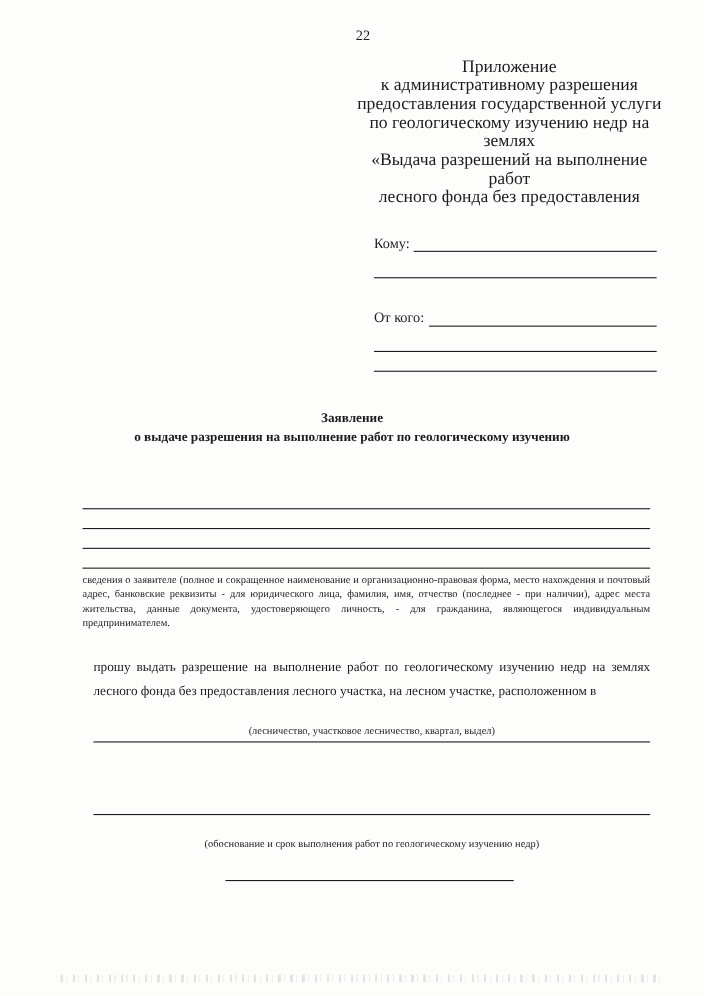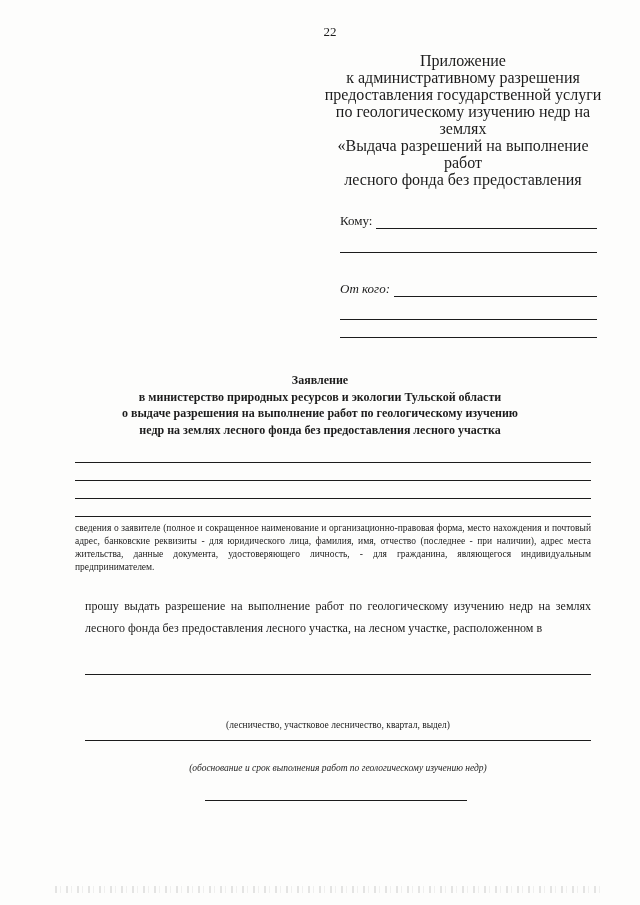--- a/index.html
+++ b/index.html
@@ -109,47 +109,45 @@
     <div>«Выдача разрешений на выполнение работ</div>
     <div>лесного фонда без предоставления</div>
   </div>
 
   <div class="abs field-row" style="top:213px; left:340px; width:257px;">
     <span class="label">Кому:</span>
     <span class="fill-line"></span>
   </div>
   <div class="abs rule" style="top:252px; left:340px; width:257px;"></div>
 
-  <div class="abs field-row" style="top:281px; left:340px; width:257px;font-style:italic;">
+  <div class="abs field-row" style="top:281px; left:340px; width:257px;">
     <span class="label">От кого:</span>
     <span class="fill-line"></span>
   </div>
   <div class="abs rule" style="top:319px; left:340px; width:257px;"></div>
   <div class="abs rule" style="top:337px; left:340px; width:257px;"></div>
 
   <div class="abs title-block">
     <div>Заявление</div>
-    <div>в министерство природных ресурсов и экологии Тульской области</div>
     <div>о выдаче разрешения на выполнение работ по геологическому изучению</div>
-    <div>недр на землях лесного фонда без предоставления лесного участка</div>
   </div>
 
   <div class="abs rule" style="top:462px; left:75px; width:516px;"></div>
   <div class="abs rule" style="top:480px; left:75px; width:516px;"></div>
   <div class="abs rule" style="top:498px; left:75px; width:516px;"></div>
   <div class="abs rule" style="top:516px; left:75px; width:516px;"></div>
 
   <div class="abs small-text" style="top:522px; left:75px; width:516px;">сведения о заявителе (полное и сокращенное наименование и организационно-правовая форма, место нахождения и почтовый адрес, банковские реквизиты - для юридического лица, фамилия, имя, отчество (последнее - при наличии), адрес места жительства, данные документа, удостоверяющего личность, - для гражданина, являющегося индивидуальным предпринимателем.</div>
 
   <div class="abs body-par" style="top:596px; left:85px; width:506px;">прошу выдать разрешение на выполнение работ по геологическому изучению недр на землях лесного фонда без предоставления лесного участка, на лесном участке, расположенном в</div>
 
   <div class="abs rule" style="top:674px; left:85px; width:506px;"></div>
-  <div class="abs caption" style="top:720px; left:85px; width:506px;">(лесничество, участковое лесничество, квартал, выдел)</div>
+  <div class="abs caption" style="top:660px; left:85px; width:506px;">(лесничество, участковое лесничество, квартал, выдел)</div>
 
 
   <div class="abs rule" style="top:740px; left:85px; width:506px;"></div>
-  <div class="abs caption" style="top:763px; left:85px; width:506px;font-style:italic;">(обоснование и срок выполнения работ по геологическому изучению недр)</div>
+  <div class="abs caption" style="top:763px; left:85px; width:506px;">(обоснование и срок выполнения работ по геологическому изучению недр)</div>
 
   <div class="abs rule" style="top:800px; left:205px; width:262px;"></div>
 
   <div class="abs scan-artifact"></div>
 
 </div>
 
 </body></html>

